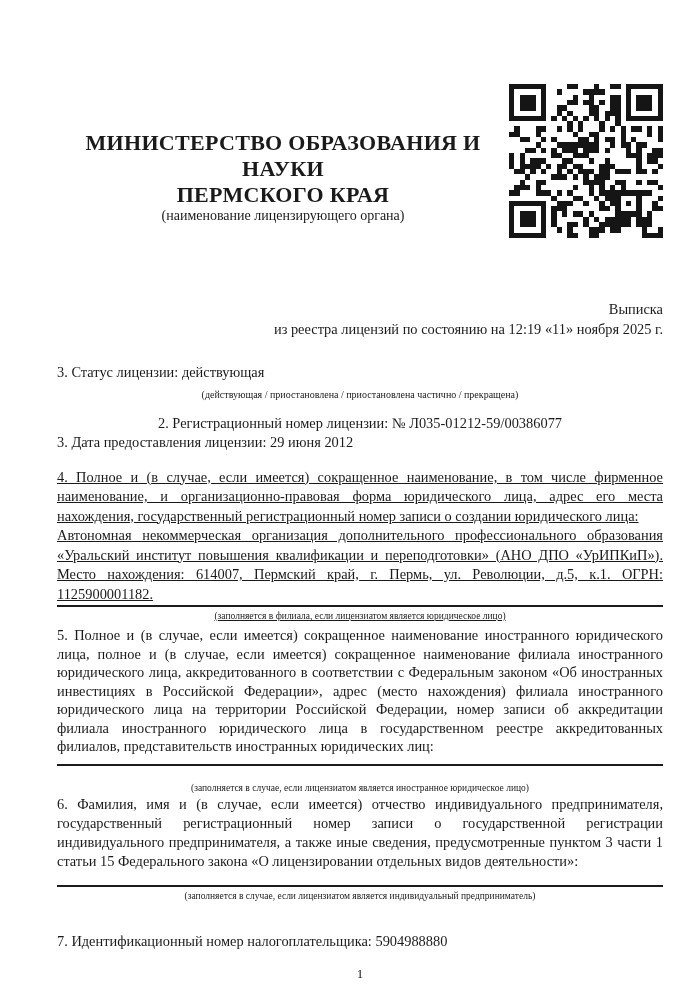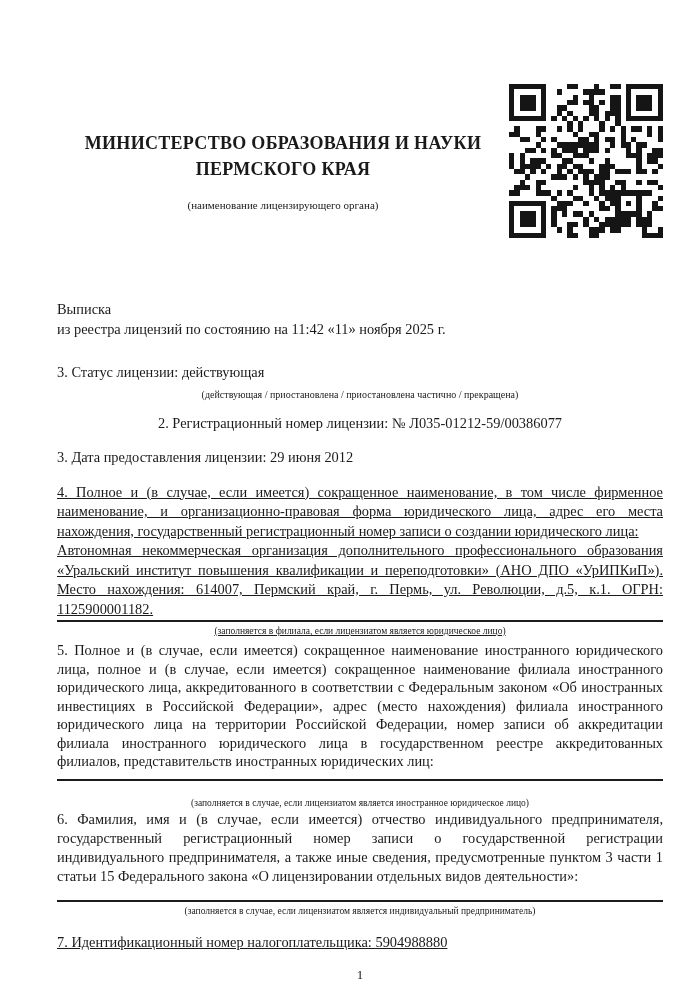--- a/index.html
+++ b/index.html
@@ -13,61 +13,61 @@
     font-size:14.4px;
     overflow:hidden;
     box-sizing:border-box;
     padding:0 37px 0 57px;
   }
   
   .header{display:flex;align-items:flex-start;padding-top:84px;}
   .ministry{flex:1;text-align:center;padding-top:46px;min-width:0;}
   .ministry-name{
     font-weight:bold;
-    font-size:18px;
+    font-size:22px;
     line-height:26px;
     letter-spacing:.3px;
   }
   .ministry-caption{
-    font-size:11px;
+    font-size:14px;
     line-height:13px;
-    margin-top:17px;
+    margin-top:1px;
   }
   .qr-box{width:154px;height:154px;flex:0 0 154px;}
   .qr-box svg{width:154px;height:154px;display:block;}
   
-  .doc-title-block{margin-top:62px;text-align:left;line-height:19.5px;}
+  .doc-title-block{margin-top:62px;text-align:right;line-height:19.5px;}
   
   .item{line-height:19.5px;}
   .just{text-align:justify;}
   .lh185{line-height:18.5px;}
   .lh19{line-height:19px;}
   .fill-caption{
     font-size:9.5px;
     line-height:13px;
     text-align:center;
   }
   .rule{
     border:0;border-top:2px solid #1c1c1c;
     margin:0;width:100%;
   }
   .m-item1{margin-top:24px;}
   .cap1{margin-top:5px;font-size:10px;line-height:13px;text-align:center;}
   .m-item2{margin-top:13px;text-align:center;}
-  .m-item3{margin-top:15px;}
+  .m-item3{}
   .m-item4{margin-top:15px;text-decoration:underline;}
   .rule4{margin-top:1px;}
   .cap4{margin-top:3px;}
   .m-item5{margin-top:3px;}
   .rule5{margin-top:8px;}
   .cap5{margin-top:16px;}
   .m-item6{margin-top:0;}
   .rule6{margin-top:14px;}
   .cap6{margin-top:3px;}
-  .m-item7{margin-top:15px;text-decoration:underline;}
+  .m-item7{margin-top:29px;}
   .page-number{
     margin-top:15px;
     text-align:center;
     font-size:13px;line-height:16px;
   }
 </style>
 </head>
 <body>
 
 <div class="page">
@@ -474,21 +474,21 @@
           <rect x="25" y="28" width="1" height="1" fill="#151515"></rect>
           <rect x="26" y="28" width="1" height="1" fill="#151515"></rect>
           <rect x="27" y="28" width="1" height="1" fill="#151515"></rect>
           <rect x="28" y="28" width="1" height="1" fill="#151515"></rect>
         </svg>
     </div>
   </div>
 
   <div class="doc-title-block">
     <div>Выписка</div>
-    <div>из реестра лицензий по состоянию на 11:42 «11» ноября 2025 г.</div>
+    <div>из реестра лицензий по состоянию на 12:19 «11» ноября 2025 г.</div>
   </div>
 
   <div class="item m-item1">
     <div>3. Статус лицензии: действующая</div>
     <div class="cap1">(действующая / приостановлена / приостановлена частично / прекращена)</div>
   </div>
 
   <div class="item m-item2">2. Регистрационный номер лицензии: № Л035-01212-59/00386077</div>
 
   <div class="item m-item3">3. Дата предоставления лицензии: 29 июня 2012</div>

